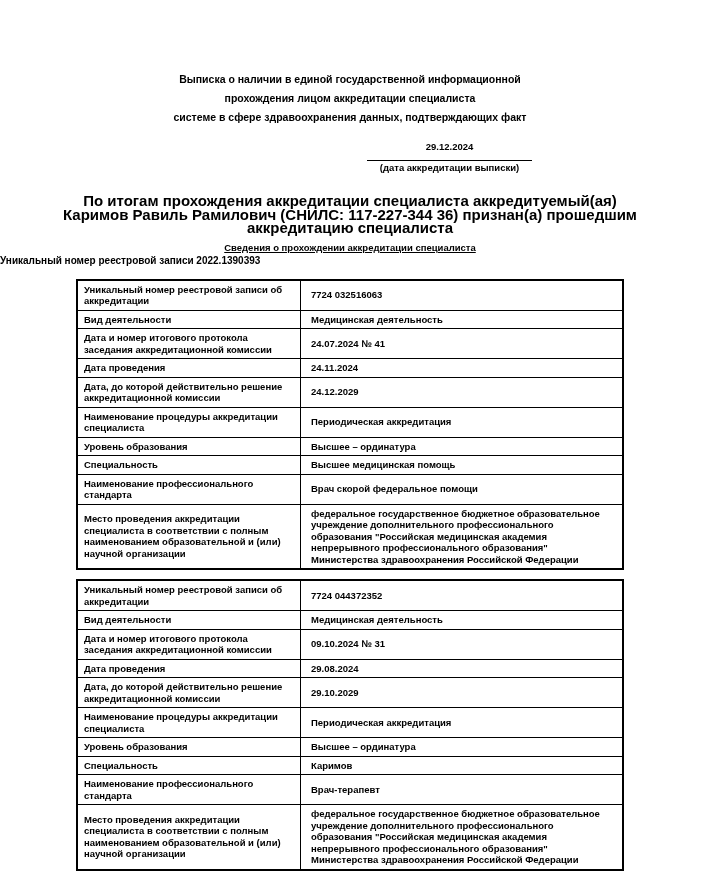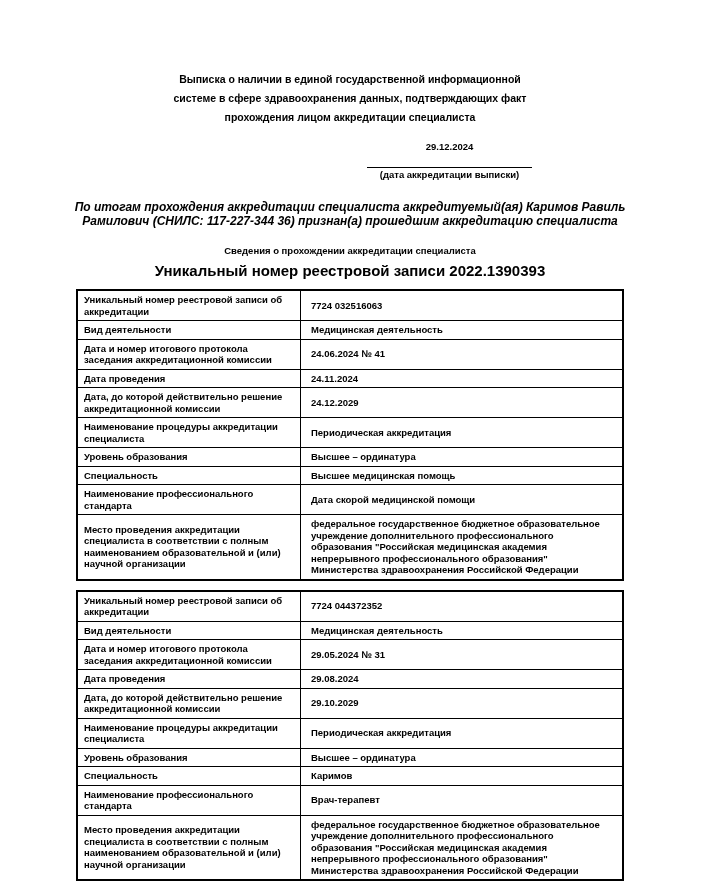--- a/index.html
+++ b/index.html
@@ -25,44 +25,42 @@
     line-height: 19px;
   }
   .date-block {
     width: 165px;
     margin: 14px 168px 0 auto;
     text-align: center;
     font-size: 9.5px;
     line-height: 12px;
   }
   .date-value {
-    padding-bottom: 14px;
+    padding-bottom: 7px;
     border-bottom: 1.5px solid #000;
   }
   .date-caption {
     padding-top: 1px;
   }
   .intro {
     width: 580px;
     margin: 20px auto 0 auto;
     text-align: center;
-    font-size: 12px;
+    font-size: 15px;
     line-height: 13.5px;
-    font-style: italic;
   }
   .section-heading {
-    margin-top: 17px;
+    margin-top: 7px;
     text-align: center;
     font-size: 9.5px;
+    text-decoration: underline;
     line-height: 12px;
   }
   .registry-heading {
-    margin-top: 7px;
-    text-align: center;
-    font-size: 15px;
+    font-size: 10px;
     line-height: 14px;
   }
   table.acc-table {
     width: 548px;
     margin: 11px auto 0 auto;
     border-collapse: collapse;
     border: 2px solid #000;
     table-layout: fixed;
   }
   table.acc-table + table.acc-table {
@@ -84,22 +82,22 @@
     padding: 3px 10px;
   }
 </style>
 </head>
 <body>
 
 <div class="page">
 
   <div class="doc-title">
     <div>Выписка о наличии в единой государственной информационной</div>
+    <div>прохождения лицом аккредитации специалиста</div>
     <div>системе в сфере здравоохранения данных, подтверждающих факт</div>
-    <div>прохождения лицом аккредитации специалиста</div>
   </div>
 
   <div class="date-block">
     <div class="date-value">29.12.2024</div>
     <div class="date-caption">(дата аккредитации выписки)</div>
   </div>
 
   <div class="intro">По итогам прохождения аккредитации специалиста аккредитуемый(ая) Каримов Равиль Рамилович (СНИЛС: 117-227-344 36) признан(а) прошедшим аккредитацию специалиста</div>
 
   <div class="section-heading">Сведения о прохождении аккредитации специалиста</div>
@@ -111,21 +109,21 @@
         <tr>
           <td class="label-cell">Уникальный номер реестровой записи об аккредитации</td>
           <td class="value-cell">7724 032516063</td>
         </tr>
         <tr>
           <td class="label-cell">Вид деятельности</td>
           <td class="value-cell">Медицинская деятельность</td>
         </tr>
         <tr>
           <td class="label-cell">Дата и номер итогового протокола заседания аккредитационной комиссии</td>
-          <td class="value-cell">24.06.2024 № 41</td>
+          <td class="value-cell">24.07.2024 № 41</td>
         </tr>
         <tr>
           <td class="label-cell">Дата проведения</td>
           <td class="value-cell">24.11.2024</td>
         </tr>
         <tr>
           <td class="label-cell">Дата, до которой действительно решение аккредитационной комиссии</td>
           <td class="value-cell">24.12.2029</td>
         </tr>
         <tr>
@@ -135,42 +133,42 @@
         <tr>
           <td class="label-cell">Уровень образования</td>
           <td class="value-cell">Высшее – ординатура</td>
         </tr>
         <tr>
           <td class="label-cell">Специальность</td>
           <td class="value-cell">Высшее медицинская помощь</td>
         </tr>
         <tr>
           <td class="label-cell">Наименование профессионального стандарта</td>
-          <td class="value-cell">Дата скорой медицинской помощи</td>
+          <td class="value-cell">Врач скорой федеральное помощи</td>
         </tr>
         <tr>
           <td class="label-cell">Место проведения аккредитации специалиста в соответствии с полным наименованием образовательной и (или) научной организации</td>
           <td class="value-cell">федеральное государственное бюджетное образовательное учреждение дополнительного профессионального образования "Российская медицинская академия непрерывного профессионального образования" Министерства здравоохранения Российской Федерации</td>
         </tr>
       </tbody>
   </table>
 
   <table class="acc-table">
     <tbody>
         <tr>
           <td class="label-cell">Уникальный номер реестровой записи об аккредитации</td>
           <td class="value-cell">7724 044372352</td>
         </tr>
         <tr>
           <td class="label-cell">Вид деятельности</td>
           <td class="value-cell">Медицинская деятельность</td>
         </tr>
         <tr>
           <td class="label-cell">Дата и номер итогового протокола заседания аккредитационной комиссии</td>
-          <td class="value-cell">29.05.2024 № 31</td>
+          <td class="value-cell">09.10.2024 № 31</td>
         </tr>
         <tr>
           <td class="label-cell">Дата проведения</td>
           <td class="value-cell">29.08.2024</td>
         </tr>
         <tr>
           <td class="label-cell">Дата, до которой действительно решение аккредитационной комиссии</td>
           <td class="value-cell">29.10.2029</td>
         </tr>
         <tr>

